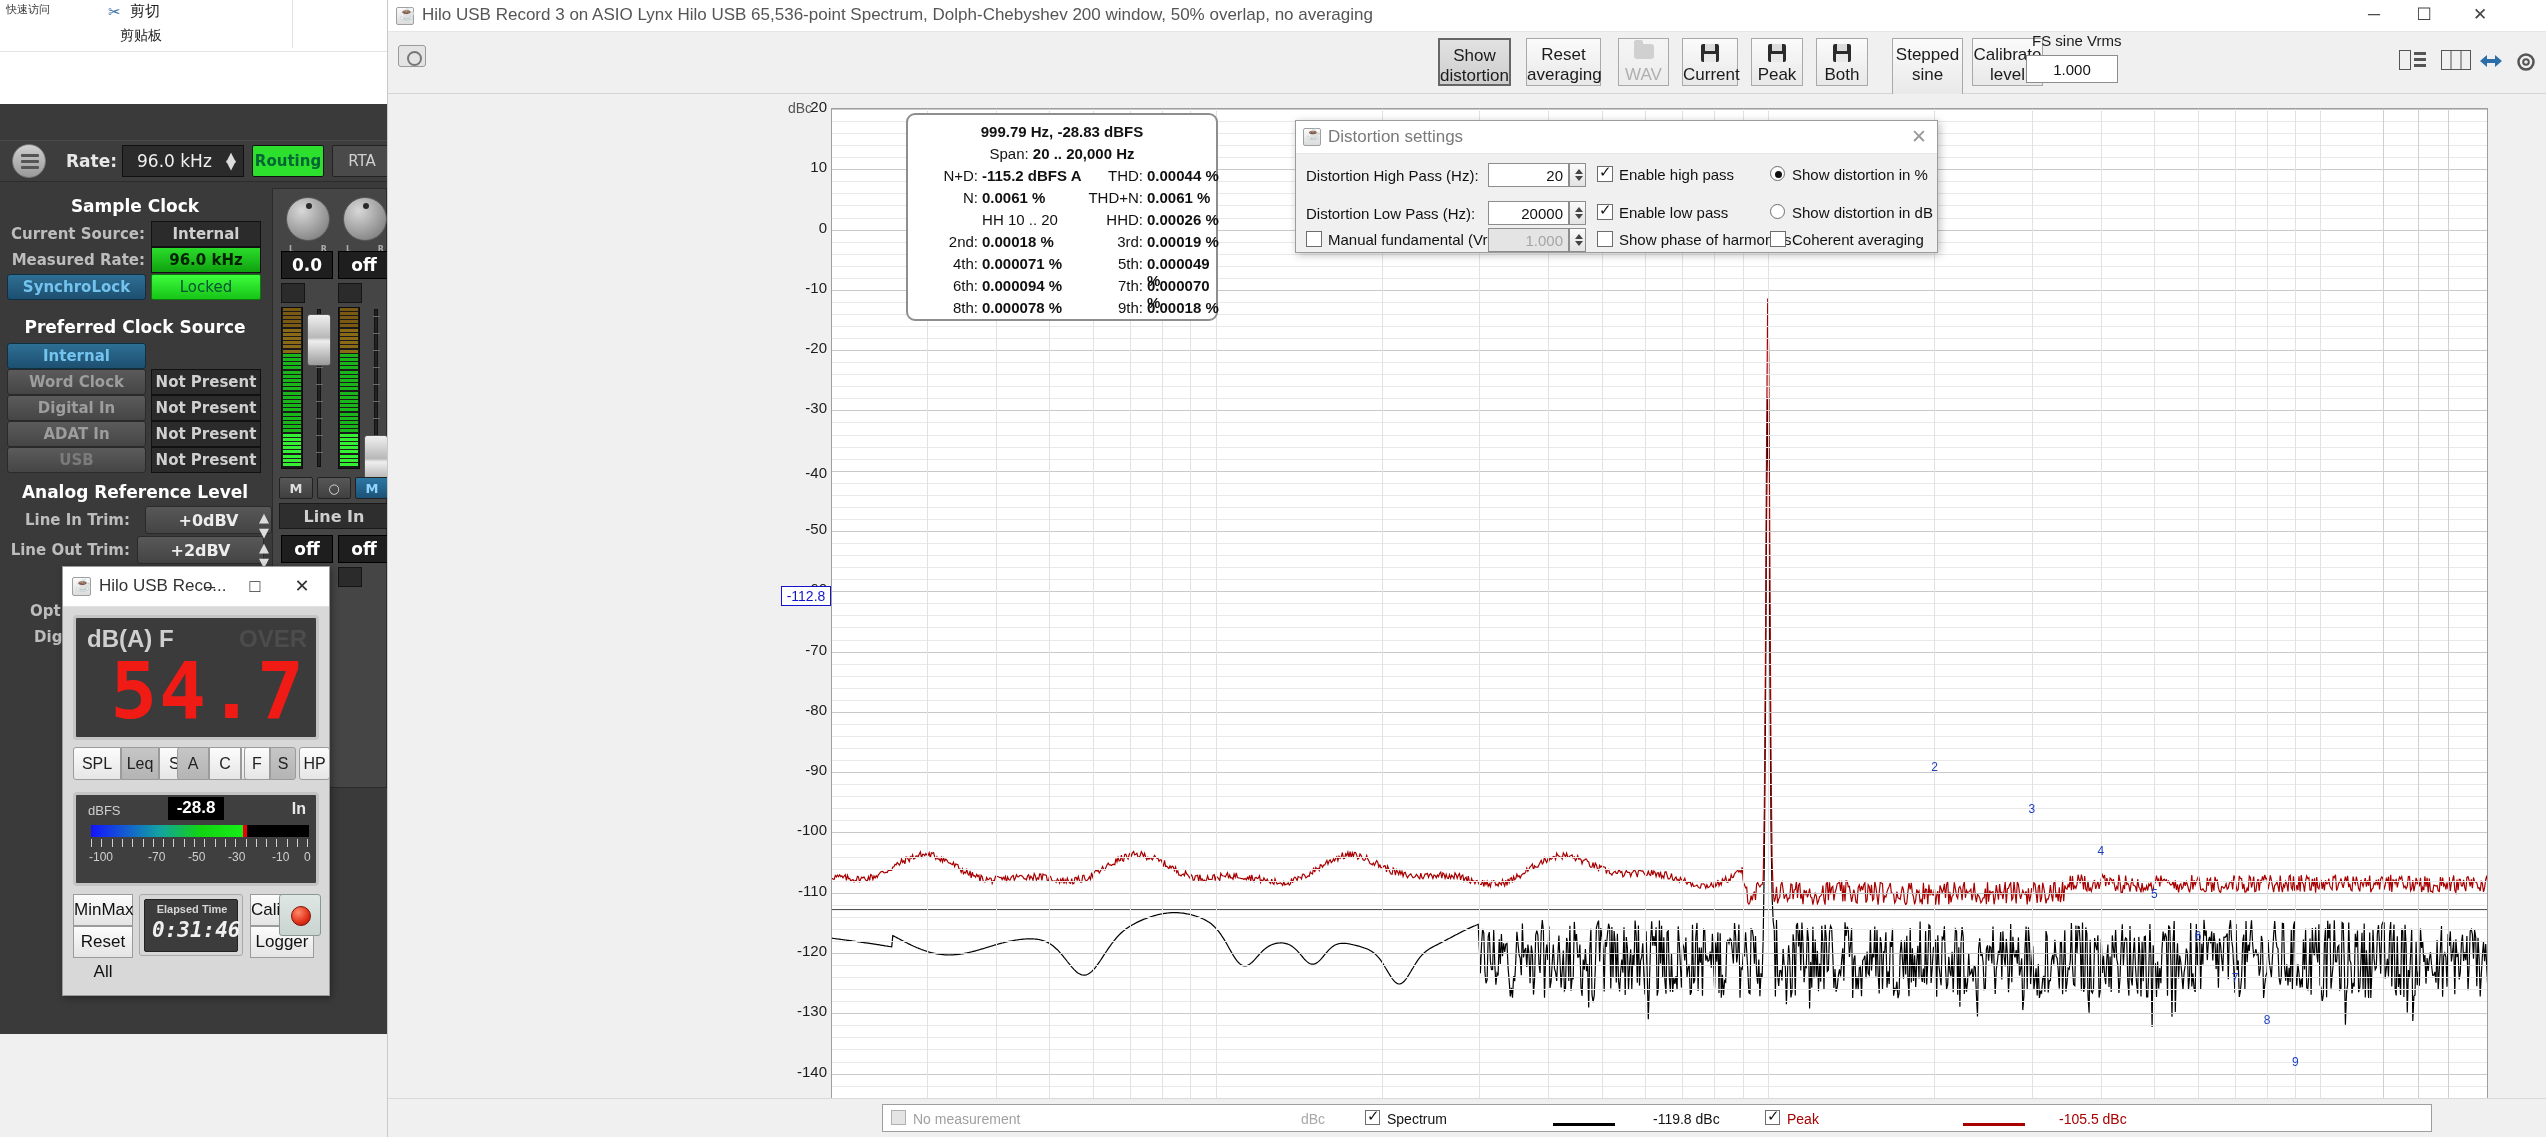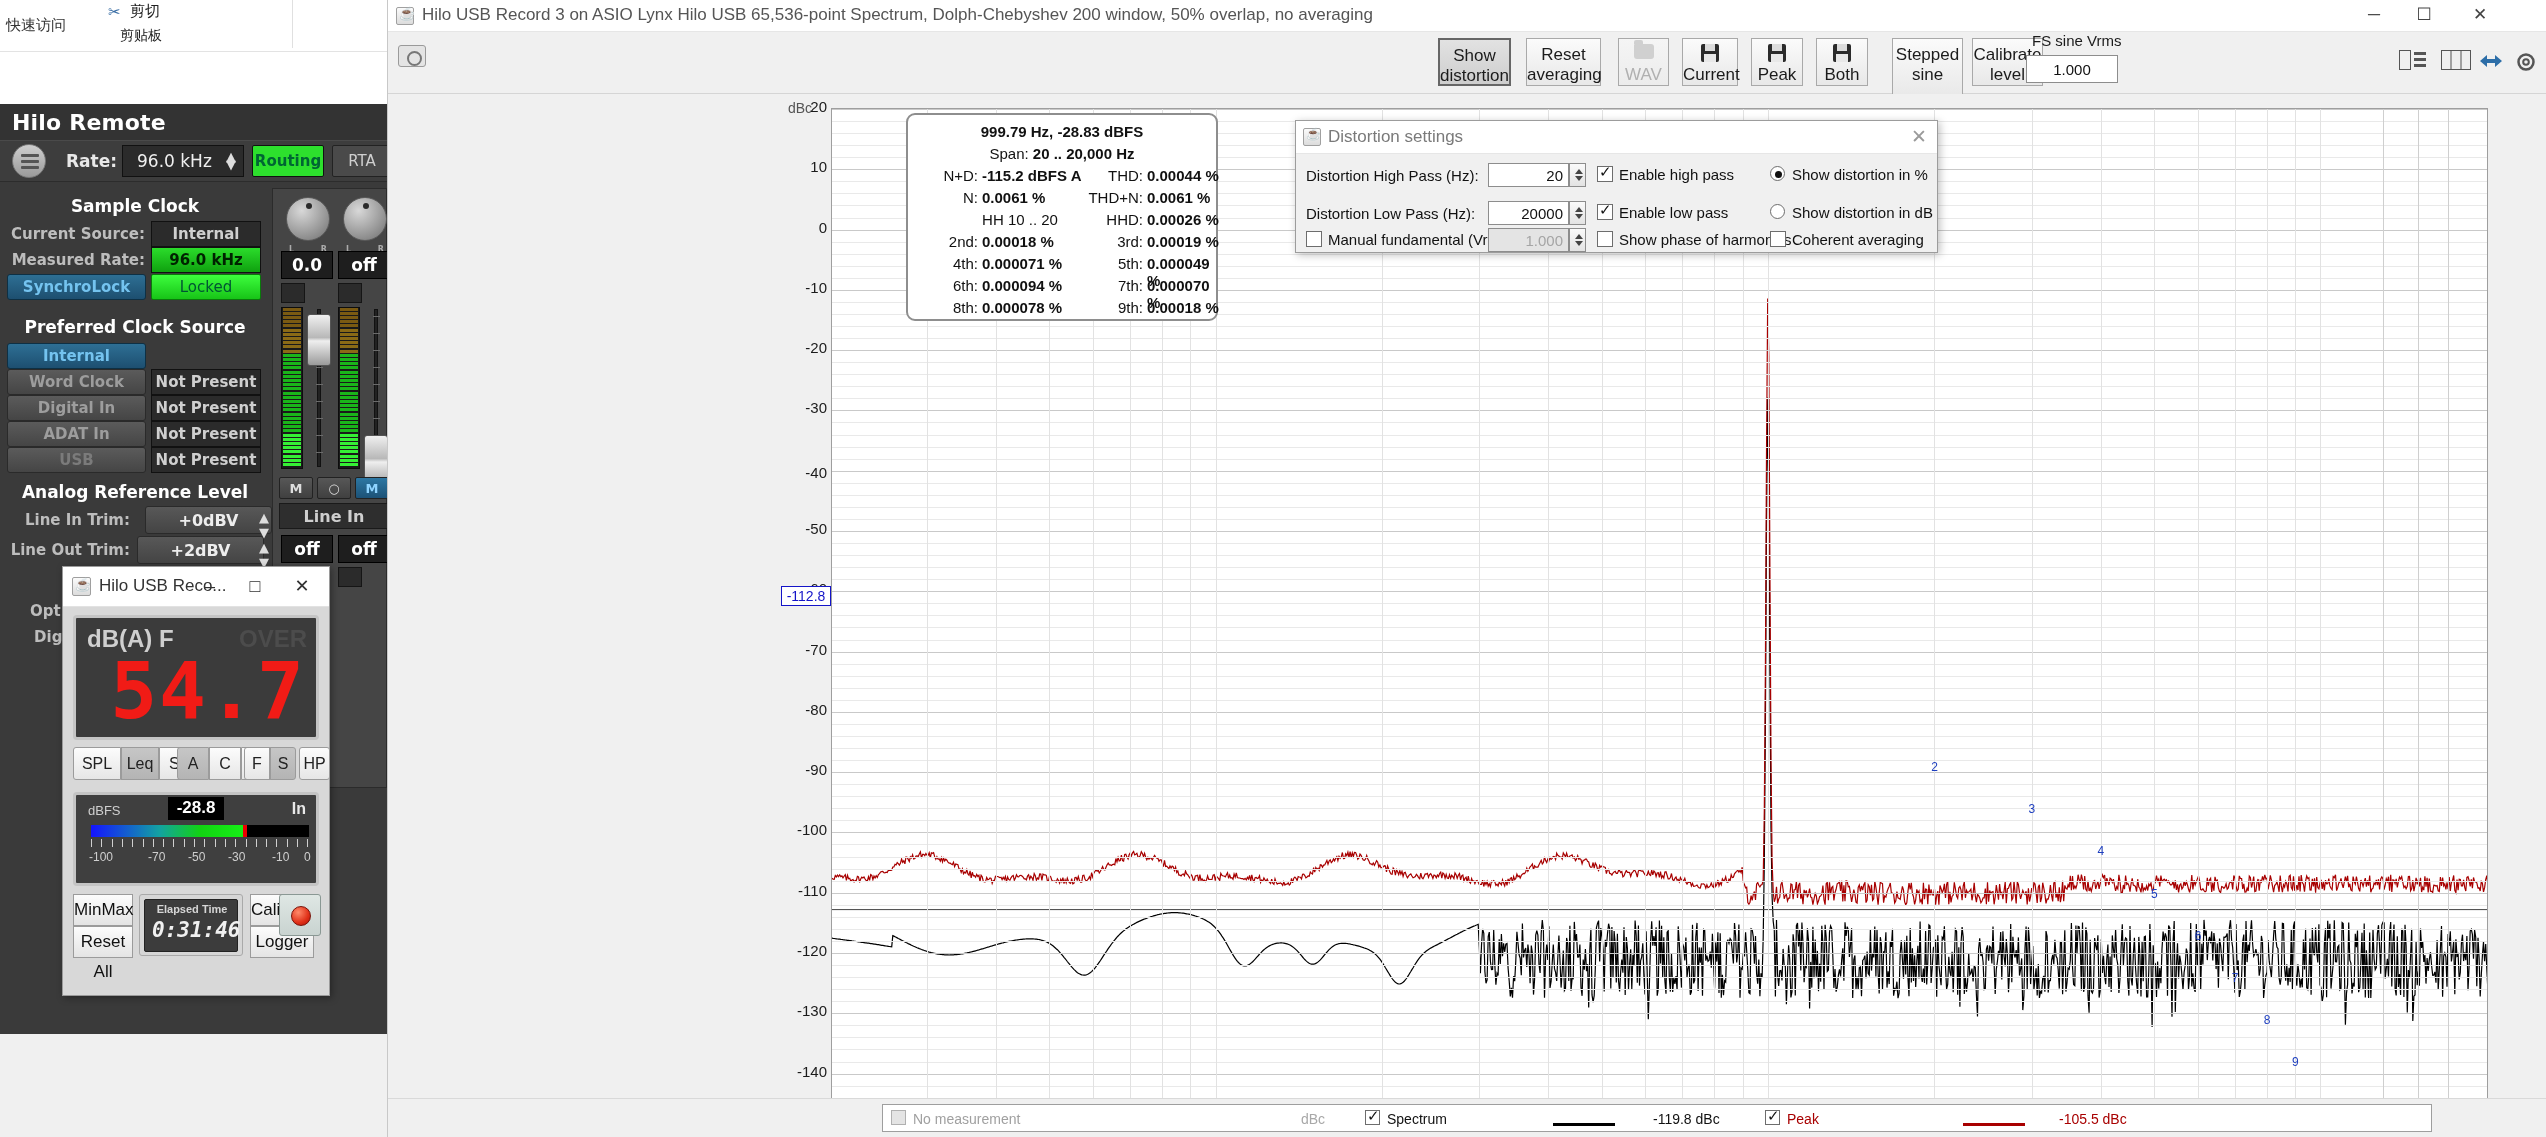--- a/index.html
+++ b/index.html
@@ -6,21 +6,21 @@
   html,body { margin:0; padding:0; }
   body {
     width:2546px; height:1137px; overflow:hidden; position:relative;
     font-family:"Liberation Sans", sans-serif; background:#ffffff;
     -webkit-font-smoothing:antialiased;
   }
 
   
   #explorer { position:absolute; left:0; top:0; width:387px; height:1137px; background:#ffffff; }
   #explorer .ribbon { position:absolute; left:0; top:0; width:387px; height:52px; background:#ffffff; border-bottom:1px solid #e3e3e3;}
-  #explorer .qa { position:absolute; left:6px; top:16px; font-size:15px; color:#333; }
+  #explorer .qa { position:absolute; left:6px; top:2px; font-size:11px; color:#333; }
   #explorer .cutrow { position:absolute; left:108px; top:2px; font-size:15px; color:#222; }
   #explorer .scissors { position:absolute; left:108px; top:3px; font-size:15px; color:#3a6ea5; }
   #explorer .clip { position:absolute; left:120px; top:27px; font-size:14px; color:#222; }
   #explorer .ribdiv { position:absolute; left:292px; top:0px; width:1px; height:48px; background:#e0e0e0;}
   #explorer .navbar { position:absolute; left:0; top:52px; width:387px; height:52px; background:#fff;}
   #explorer .navbtn { position:absolute; font-size:19px; color:#5a5a5a; top:60px;}
   #explorer .addrbox { position:absolute; left:105px; top:55px; width:282px; height:42px; border:1px solid #cfcfcf; background:#fff;}
   #explorer .folder { position:absolute; left:113px; top:65px; width:20px; height:16px; background:#f2c14e; border-radius:1px 3px 3px 1px;}
   #explorer .folder:before{content:"";position:absolute;left:0;top:-4px;width:9px;height:4px;background:#f2c14e;border-radius:2px 2px 0 0;}
   #explorer .crumb { position:absolute; top:63px; font-size:19px; color:#111; }
@@ -222,23 +222,20 @@
     <div class="sep" style="left:140px;">›</div>
     <div class="crumb" style="left:155px;">wave test</div>
     <div class="sep" style="left:232px;">›</div>
     <div class="crumb" style="left:248px;">50mv</div>
   </div>
   <div class="belowpane"></div>
   <div class="grayfill"></div>
 </div>
 
 <div id="hilo">
-  <div class="hdr">
-    <div class="t">Hilo Remote</div>
-  </div>
   <div class="ratebar"></div>
   <div class="hamb">
       <i></i>
       <i></i>
       <i></i>
     </div>
   <div class="ratelbl">Rate:</div>
   <div class="ratebox">
     <span>96.0 kHz</span>
     <div class="spin">▲<br>▼</div>

